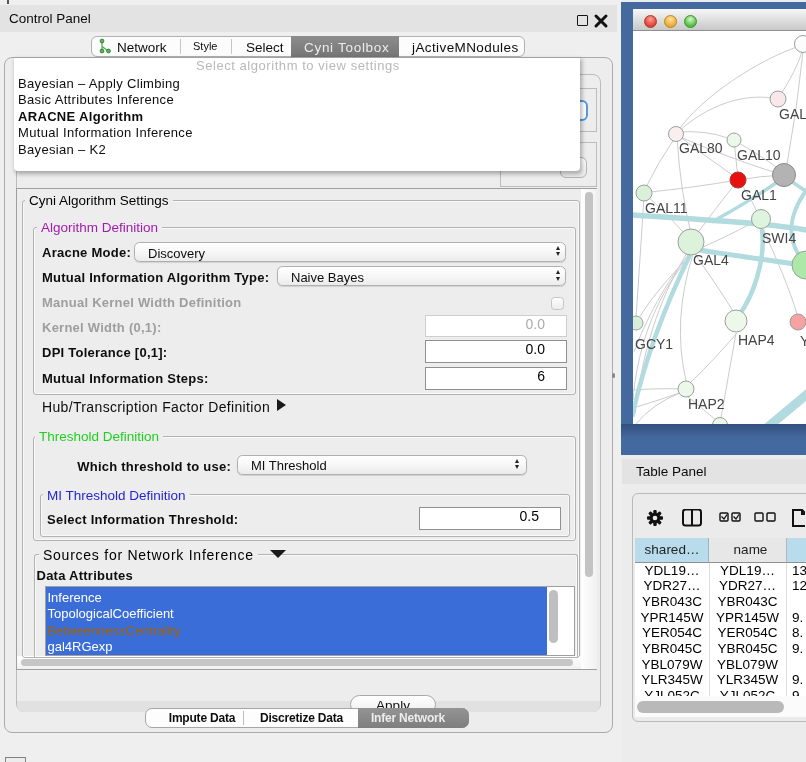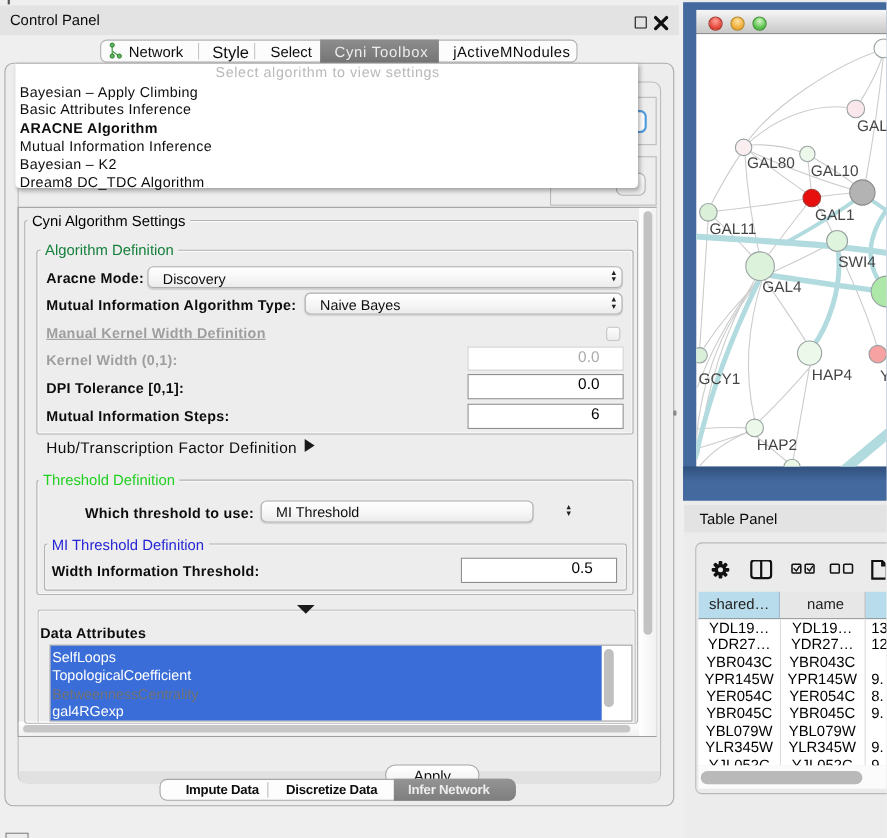--- a/index.html
+++ b/index.html
@@ -39,95 +39,96 @@
 <div class="abs" style="left:180px;top:39px;width:1px;height:15px;background:#c6c6c6;"></div>
 <div class="abs" style="left:231px;top:39px;width:1px;height:15px;background:#c6c6c6;"></div>
 <div class="abs" style="left:291px;top:36px;width:108px;height:21px;background:linear-gradient(#8d8d8d,#757575);"></div>
 <svg class="abs" style="left:99px;top:38px" width="13" height="16" viewBox="0 0 13 16">
 <path d="M3 4 L3 12.5 M3 8.5 L8.5 12.5" stroke="#55a555" stroke-width="1.2" fill="none"></path>
 <circle cx="3" cy="3" r="1.9" fill="#5cb85c" stroke="#2e7d2e" stroke-width="0.9"></circle>
 <circle cx="3" cy="13" r="1.9" fill="#5cb85c" stroke="#2e7d2e" stroke-width="0.9"></circle>
 <circle cx="9.5" cy="13" r="1.9" fill="#5cb85c" stroke="#2e7d2e" stroke-width="0.9"></circle>
 </svg>
 <div class="lbl" style="left:117px;top:40px;font-size:13.5px;">Network</div>
-<div class="lbl" style="left:193px;top:40px;font-size:15px;">Style</div>
+<div class="lbl" style="left:193px;top:40px;font-size:11px;">Style</div>
 <div class="lbl" style="left:246px;top:40px;font-size:13.5px;">Select</div>
 <div class="lbl" style="left:304px;top:40px;font-size:13.5px;letter-spacing:0.7px;color:#ececec;">Cyni Toolbox</div>
 <div class="lbl" style="left:412px;top:40px;font-size:13.5px;letter-spacing:0.4px;">jActiveMNodules</div>
 
 <div class="abs" style="left:16px;top:187.5px;width:581px;height:482px;border:1px solid #9f9f9f;box-sizing:border-box;"></div>
 <div class="abs" style="left:581px;top:188.5px;width:15.5px;height:480px;background:linear-gradient(90deg,#ffffff,#f1f1f1);"></div>
 <div class="abs" style="left:17px;top:655.5px;width:564px;height:13px;background:linear-gradient(#ffffff,#f1f1f1);"></div>
 <div class="abs" style="left:584.5px;top:192px;width:8.5px;height:385px;background:#c3c3c3;border-radius:4.5px;"></div>
 <div class="abs" style="left:20.5px;top:658.5px;width:552px;height:7.5px;background:#c6c6c6;border-radius:4px;"></div>
 
 <div class="grp" style="left:22px;top:199.5px;width:556px;height:456px;border-radius:3px;"></div>
 <div class="gtitle" style="left:25px;top:193px;">Cyni Algorithm Settings</div>
 
 <div class="grp" style="left:33px;top:226.5px;width:540.5px;height:166px;"></div>
-<div class="gtitle" style="left:37px;top:220px;color:#15803d;">Algorithm Definition</div>
+<div class="gtitle" style="left:37px;top:220px;color:#a21caf;">Algorithm Definition</div>
 
 <div class="lbl b" style="left:42px;top:244.5px;">Aracne Mode:</div>
 <div class="combo" style="left:134px;top:241.5px;width:431.5px;height:20px;">
       <div class="ct">Discovery</div>
   <div class="spin" style="left:419px;top:3px;">
         <div class="up"></div>
         <div class="dn"></div>
       </div>
     </div>
 <div class="lbl b" style="left:42px;top:270px;">Mutual Information Algorithm Type:</div>
 <div class="combo" style="left:277px;top:266px;width:288.5px;height:20px;">
       <div class="ct">Naive Bayes</div>
   <div class="spin" style="left:276px;top:3px;">
         <div class="up"></div>
         <div class="dn"></div>
       </div>
     </div>
 
-<div class="lbl b gray" style="left:42px;top:295px;text-decoration:underline;">Manual Kernel Width Definition</div>
+<div class="lbl b gray" style="left:42px;top:295px;">Manual Kernel Width Definition</div>
 <div class="abs" style="left:550.5px;top:296.5px;width:13px;height:13px;background:linear-gradient(#fdfdfd,#ededed);border:1px solid #c6c6c6;border-radius:3.5px;box-sizing:border-box;"></div>
 
 <div class="lbl b gray" style="left:42px;top:319.5px;">Kernel Width (0,1):</div>
 <div class="fld" style="left:425px;top:314.5px;width:142px;height:22.5px;border-color:#cfcfcf;color:#ababab;">0.0</div>
 
 <div class="lbl b" style="left:42px;top:345px;">DPI Tolerance [0,1]:</div>
 <div class="fld" style="left:425px;top:340px;width:142px;height:23px;">0.0</div>
 
 <div class="lbl b" style="left:42px;top:371px;">Mutual Information Steps:</div>
 <div class="fld" style="left:425px;top:366.5px;width:142px;height:23px;">6</div>
 
 <div class="lbl" style="left:42px;top:399px;font-size:14px;letter-spacing:0.35px;">Hub/Transcription Factor Definition</div>
 <div class="abs" style="left:277px;top:399px;width:0;height:0;border-top:6px solid transparent;border-bottom:6px solid transparent;border-left:9px solid #1a1a1a;"></div>
 
 <div class="grp" style="left:32.5px;top:435.5px;width:541.5px;height:103px;"></div>
 <div class="gtitle" style="left:35px;top:429px;color:#1fd01f;">Threshold Definition</div>
 
 <div class="lbl b" style="left:38px;top:458.5px;width:193px;text-align:right;">Which threshold to use:</div>
-<div class="combo" style="left:237px;top:455px;width:248px;height:19.5px;text-align:center;">
+<div class="combo" style="left:237px;top:455px;width:290px;height:19.5px;text-align:center;">
       <div class="ct" style="top:2px;">MI Threshold</div>
   <div class="spin" style="left:275px;top:2.5px;">
         <div class="up"></div>
         <div class="dn"></div>
       </div>
     </div>
 
 <div class="grp" style="left:40px;top:494px;width:528px;height:40.5px;"></div>
 <div class="gtitle" style="left:43px;top:487.5px;color:#2525d6;">MI Threshold Definition</div>
-<div class="lbl b" style="left:47px;top:511.5px;">Width Information Threshold:</div>
+<div class="lbl b" style="left:47px;top:511.5px;">Select Information Threshold:</div>
 <div class="fld" style="left:419px;top:507px;width:142px;height:22.5px;">0.5</div>
 
 <div class="grp" style="left:33.5px;top:554px;width:542.5px;height:102px;border-radius:3px 3px 0 0;border-bottom:none;"></div>
+<div class="gtitle" style="left:39px;top:547px;font-size:14px;letter-spacing:0.75px;">Sources for Network Inference</div>
 <div class="abs" style="left:270px;top:550px;width:0;height:0;border-left:8.5px solid transparent;border-right:8.5px solid transparent;border-top:8px solid #1a1a1a;"></div>
 <div class="lbl b" style="left:36.5px;top:567.5px;">Data Attributes</div>
 
 <div class="abs" style="left:44.5px;top:585.5px;width:530px;height:70px;background:#fff;border:1px solid #9f9f9f;box-sizing:border-box;"></div>
 <div class="abs" style="left:45.5px;top:587px;width:501px;height:67.5px;background:#3a6dd8;"></div>
-<div class="lbl" style="left:47.5px;top:590px;color:#fff;">SelfLoops</div>
+<div class="lbl" style="left:47.5px;top:590px;color:#fff;">Inference</div>
 <div class="lbl" style="left:47.5px;top:606.3px;color:#fff;">TopologicalCoefficient</div>
-<div class="lbl" style="left:47.5px;top:622.6px;color:#737373;">BetweennessCentrality</div>
+<div class="lbl" style="left:47.5px;top:622.6px;color:#a16207;">BetweennessCentrality</div>
 <div class="lbl" style="left:47.5px;top:638.9px;color:#fff;">gal4RGexp</div>
 <div class="abs" style="left:549px;top:589.5px;width:9px;height:53.5px;background:#bfbfbf;border-radius:4.5px;"></div>
 
 <div class="abs" style="left:350px;top:679px;width:86px;height:19px;background:linear-gradient(#ffffff,#efefef);border:1px solid #a9a9a9;border-radius:9.5px;text-align:center;font-size:13.5px;line-height:19px;color:#111;box-sizing:border-box;margin-top:16px;">Apply</div>
 
 <div class="abs" style="left:144.5px;top:708px;width:324px;height:20px;background:#fdfdfd;border:1px solid #a6a6a6;border-radius:7px;box-sizing:border-box;"></div>
 <div class="abs" style="left:242.5px;top:711px;width:1px;height:14px;background:#bdbdbd;"></div>
 <div class="abs" style="left:357.5px;top:708px;width:111px;height:20px;background:linear-gradient(#949494,#7e7e7e);border-radius:0 7px 7px 0;"></div>
 <div class="lbl b" style="left:144px;top:711px;width:116px;text-align:center;font-size:12px;letter-spacing:-0.2px;">Impute Data</div>
 <div class="lbl b" style="left:244px;top:711px;width:115px;text-align:center;font-size:12px;letter-spacing:-0.2px;">Discretize Data</div>
@@ -140,21 +141,20 @@
 <div class="abs" style="left:560px;top:99.5px;width:27.5px;height:21.5px;background:#fff;border:2.2px solid #509bdc;border-radius:6px;box-sizing:border-box;"></div>
 <div class="abs" style="left:560px;top:157px;width:27px;height:21px;background:linear-gradient(#fff,#e9e9e9);border:1px solid #b3b3b3;border-radius:6px;box-sizing:border-box;"></div>
 
 <div class="abs" style="left:14px;top:57px;width:565.5px;height:113.5px;background:#ffffff;border-radius:0 0 4px 4px;box-shadow:1.5px 2.5px 4px rgba(0,0,0,0.3);border-top:1px solid #a2a2a2;box-sizing:border-box;"></div>
 <div class="abs" style="left:196px;top:58px;font-size:13px;letter-spacing:0.55px;color:#b9b9b9;">Select algorithm to view settings</div>
 <div class="lbl pit" style="left:18px;top:76px;">Bayesian – Apply Climbing</div>
 <div class="lbl pit" style="left:18px;top:92.4px;">Basic Attributes Inference</div>
 <div class="lbl b pit" style="left:18px;top:108.8px;">ARACNE Algorithm</div>
 <div class="lbl pit" style="left:18px;top:125.2px;">Mutual Information Inference</div>
 <div class="lbl pit" style="left:18px;top:141.6px;">Bayesian – K2</div>
-<div class="lbl pit" style="left:18px;top:158px;">Dream8 DC_TDC Algorithm</div>
 
 <div class="abs" style="left:622px;top:0;width:184px;height:762px;background:#ececec;"></div>
 
 <div class="abs" style="left:621px;top:2px;width:185px;height:453px;background:#44699f;"></div>
 <div class="abs" style="left:621px;top:424px;width:185px;height:31px;background:linear-gradient(#31507d,#44699f 45%);"></div>
 <div class="abs" style="left:633px;top:9px;width:173px;height:22px;background:linear-gradient(#f7f7f7,#c8c8c8);border-bottom:1px solid #909090;box-sizing:border-box;"></div>
 <div class="abs" style="left:644px;top:15px;width:11px;height:11px;border-radius:50%;background:radial-gradient(circle at 50% 30%,#ff9f97,#e2463a 65%,#c93428);border:0.5px solid #a8372c;"></div>
 <div class="abs" style="left:664px;top:15px;width:11px;height:11px;border-radius:50%;background:radial-gradient(circle at 50% 30%,#ffe2a0,#f0ad38 65%,#d89a2b);border:0.5px solid #b5861f;"></div>
 <div class="abs" style="left:684px;top:15px;width:11px;height:11px;border-radius:50%;background:radial-gradient(circle at 50% 30%,#d6f6c8,#57c149 65%,#43a437);border:0.5px solid #3c8f2f;"></div>
 

